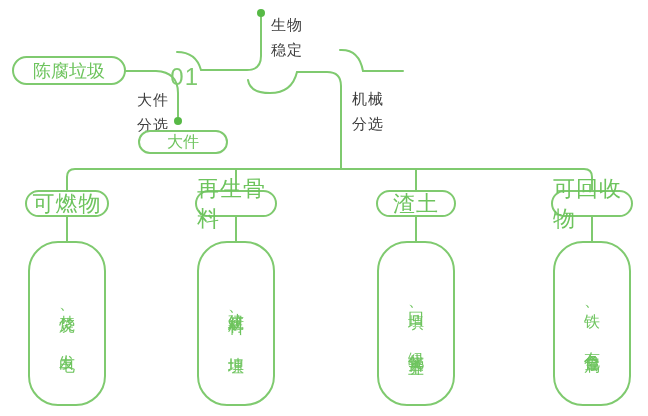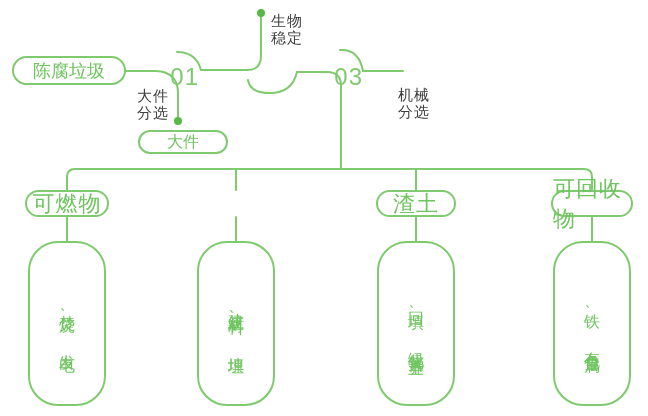--- a/index.html
+++ b/index.html
@@ -21,21 +21,21 @@
     color:var(--gt);
   }
   .pill.source{font-size:18px;}
   .pill.small{font-size:16px;}
   .pill.cat{font-size:22px;letter-spacing:1px;}
   .num{
     position:absolute;color:var(--g);font-size:24px;line-height:32px;
     text-align:right;letter-spacing:1px;
   }
   .step-label{
-    position:absolute;color:var(--dark);font-size:15px;line-height:17px;
+    position:absolute;color:var(--dark);font-size:15px;line-height:25px;
     white-space:pre-line;letter-spacing:1px;
   }
   .obox{
     position:absolute;box-sizing:border-box;background:#fff;
     border:2px solid var(--g);border-radius:30px;
     display:flex;align-items:center;justify-content:center;
   }
   .vtext{
     writing-mode:vertical-rl;color:var(--gt);font-size:16px;
     letter-spacing:2px;line-height:20px;
@@ -66,32 +66,32 @@
       <path d="M416 217 V241"></path>
       <path d="M592 217 V241"></path>
     </g>
     <circle cx="178" cy="121" r="4" fill="#57b946"></circle>
     <circle cx="261" cy="13" r="4" fill="#57b946"></circle>
   </svg>
 
   <div class="pill source" style="left:12px;top:56px;width:114px;height:29px;">陈腐垃圾</div>
 
   <div class="num" style="left:161px;top:61px;width:38px;">01</div>
-  <div class="num" style="left:325px;top:61px;width:38px;">03</div>
 
   <div class="step-label" style="left:137px;top:87px;">大件
 分选</div>
   <div class="step-label" style="left:271px;top:12px;">生物
 稳定</div>
-  <div class="step-label" style="left:352px;top:86px;margin-left:46px;">机械
+  <div class="step-label" style="left:352px;top:86px;">机械
 分选</div>
 
   <div class="pill small" style="left:138px;top:130px;width:90px;height:24px;">大件</div>
 
   <div class="pill cat" style="left:25px;top:190px;width:84px;height:27px;">可燃物</div>
+  <div class="pill cat" style="left:195px;top:190px;width:82px;height:27px;">再生骨料</div>
   <div class="pill cat" style="left:551px;top:190px;width:82px;height:27px;">可回收物</div>
   <div class="pill cat" style="left:376px;top:190px;width:80px;height:27px;">渣土</div>
 
   <div class="obox" style="left:28px;top:241px;width:78px;height:165px;">
     <div class="vtext">焚烧、　发电</div>
   </div>
   <div class="obox" style="left:197px;top:241px;width:78px;height:165px;">
     <div class="vtext">建筑材料、　填埋</div>
   </div>
   <div class="obox" style="left:377px;top:241px;width:78px;height:165px;">

